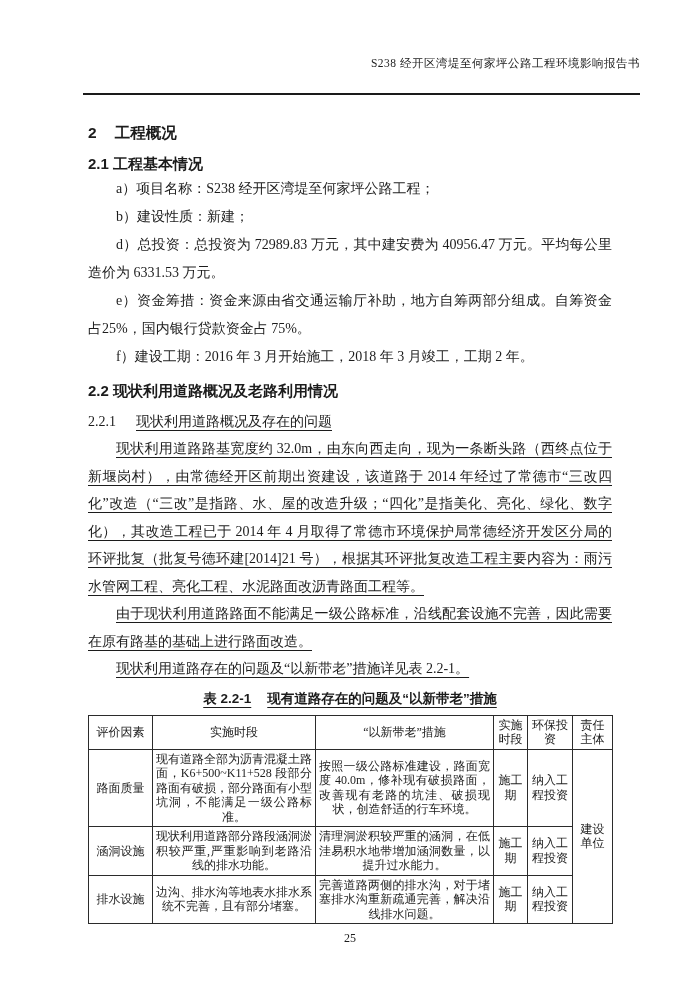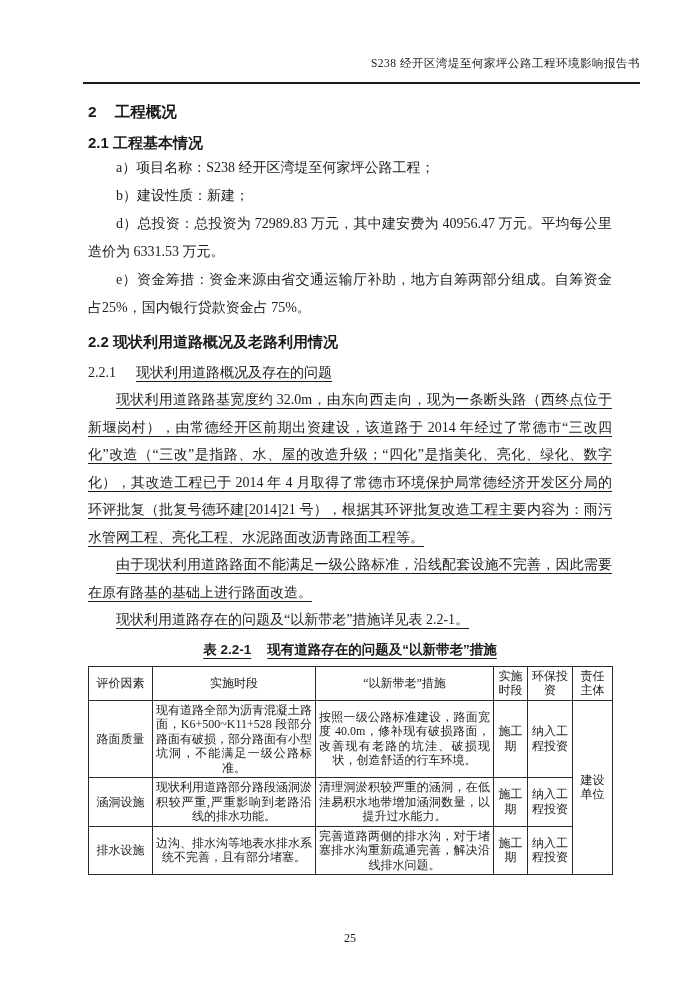--- a/index.html
+++ b/index.html
@@ -9,30 +9,30 @@
     margin:0 auto;
     background:#ffffff;
     color:#1c1c1c;
     font-family:"Liberation Serif","DejaVu Serif",serif;
     overflow:hidden;
     box-sizing:border-box;
   }
   
   .header{
     margin:56px 60px 0 83px;
-    padding-bottom:11px;
+    padding-bottom:22px;
     border-bottom:2px solid #1a1a1a;
     text-align:right;
     font-size:11.5px;
     letter-spacing:.5px;
   }
   
   .content{margin:0 88px 0 88px;}
   .h-chapter{
-    margin:17px 0 0 0;
+    margin:27px 0 0 0;
     font-family:"Liberation Sans","DejaVu Sans",sans-serif;
     font-weight:bold;font-size:15.5px;line-height:22px;
   }
   .h-chapter .num{margin-right:18px;}
   .h-section{
     margin:9px 0 0 0;
     font-family:"Liberation Sans","DejaVu Sans",sans-serif;
     font-weight:bold;font-size:15px;line-height:22px;
   }
   .h-sub{
@@ -93,20 +93,21 @@
   <div class="content">
 
     <p class="h-chapter"><span class="num">2</span><span>工程概况</span></p>
 
     <p class="h-section">2.1 工程基本情况</p>
 
     <p class="item">a）项目名称：S238 经开区湾堤至何家坪公路工程；</p>
     <p class="item">b）建设性质：新建；</p>
     <p class="item">d）总投资：总投资为 72989.83 万元，其中建安费为 40956.47 万元。平均每公里造价为 6331.53 万元。</p>
     <p class="item">e）资金筹措：资金来源由省交通运输厅补助，地方自筹两部分组成。自筹资金占25%，国内银行贷款资金占 75%。</p>
+    <p class="item">f）建设工期：2016 年 3 月开始施工，2018 年 3 月竣工，工期 2 年。</p>
 
     <p class="h-section">2.2 现状利用道路概况及老路利用情况</p>
 
     <p class="h-sub"><span class="num">2.2.1</span><span class="u">现状利用道路概况及存在的问题</span></p>
 
     <p class="para underlined">现状利用道路路基宽度约 32.0m，由东向西走向，现为一条断头路（西终点位于新堰岗村），由常德经开区前期出资建设，该道路于 2014 年经过了常德市“三改四化”改造（“三改”是指路、水、屋的改造升级；“四化”是指美化、亮化、绿化、数字化），其改造工程已于 2014 年 4 月取得了常德市环境保护局常德经济开发区分局的环评批复（批复号德环建[2014]21 号），根据其环评批复改造工程主要内容为：雨污水管网工程、亮化工程、水泥路面改沥青路面工程等。</p>
     <p class="para underlined">由于现状利用道路路面不能满足一级公路标准，沿线配套设施不完善，因此需要在原有路基的基础上进行路面改造。</p>
     <p class="para underlined">现状利用道路存在的问题及“以新带老”措施详见表 2.2-1。</p>
 
     <p class="tbl-title"><span class="label">表 2.2-1</span><span>现有道路存在的问题及“以新带老”措施</span></p>

